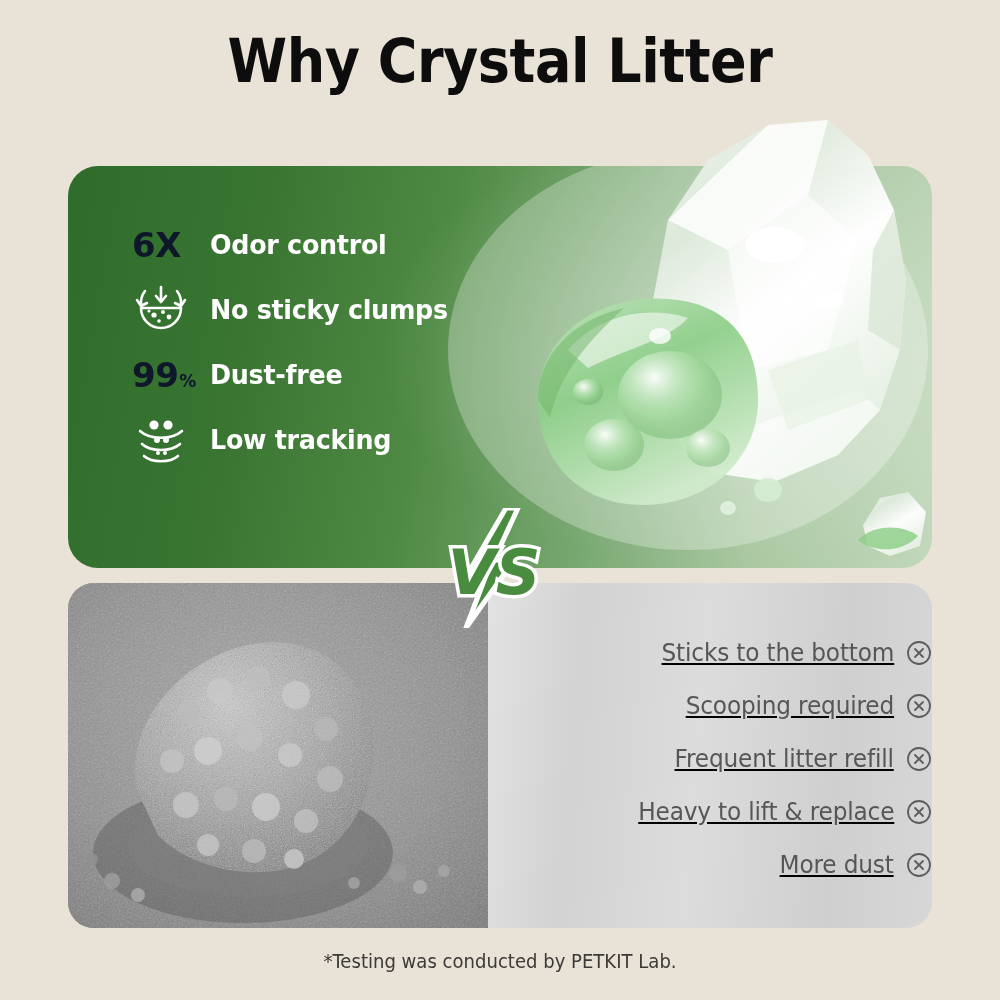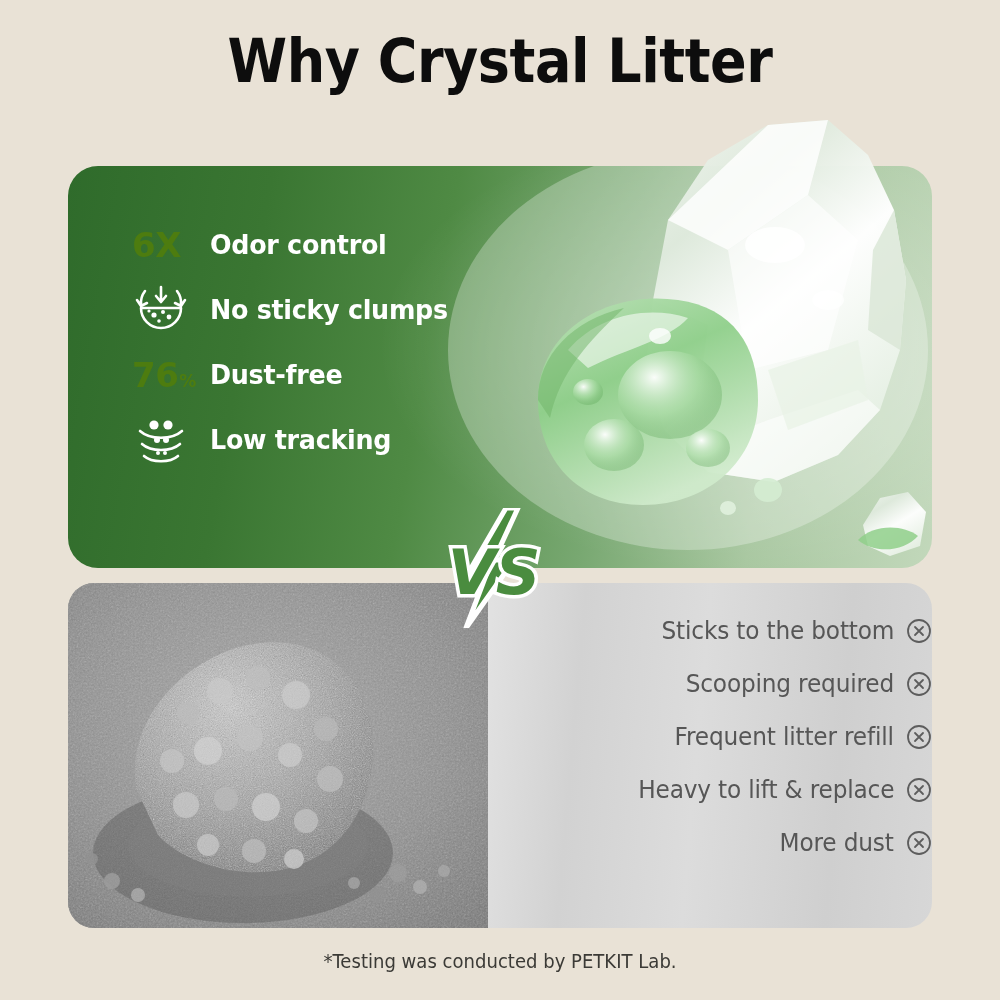--- a/index.html
+++ b/index.html
@@ -53,21 +53,21 @@
     width:400px;
   }
   .feature-row {
     display:flex;
     align-items:center;
     height:65px;
   }
   .feat-badge {
     width:78px;
     flex:0 0 78px;
-    color:#4d7c0f;
+    color:#0f172a;
     display:flex;
     align-items:baseline;
   }
   .feat-num {
     font-size:34px;
     font-weight:bold;
     letter-spacing:-0.5px;
     font-family:"DejaVu Sans", sans-serif;
     line-height:1;
   }
@@ -124,23 +124,24 @@
         #d7d7d7 100%);
   }
   .photo {
     position:absolute;
     left:0; top:0;
     width:420px; height:345px;
     overflow:hidden;
   }
   .cons {
     position:absolute;
-    right:68px; top:604px;
+    right:68px; top:626px;
     width:440px;
     z-index:20;
+    text-decoration:underline;
   }
   .con-row {
     display:flex;
     align-items:center;
     justify-content:flex-end;
     height:53px;
   }
   .con-label {
     font-size:25px;
     color:#565656;
@@ -266,21 +267,21 @@
           <circle cx="27" cy="40" r="1.8"></circle>
           <circle cx="17" cy="30" r="1.6"></circle>
         </g>
       </svg>
     </div>
     <div class="feat-label">No sticky clumps</div>
   </div>
 
   <div class="feature-row">
     <div class="feat-badge">
-      <span class="feat-num">76</span>
+      <span class="feat-num">99</span>
       <span class="feat-sub">%</span>
     </div>
     <div class="feat-label">Dust-free</div>
   </div>
 
 
   <div class="feature-row">
     <div class="feat-icon">
       <svg width="58" height="58" viewBox="0 0 58 58">
         <g fill="none" stroke="#ffffff" stroke-width="2.6" stroke-linecap="round">

